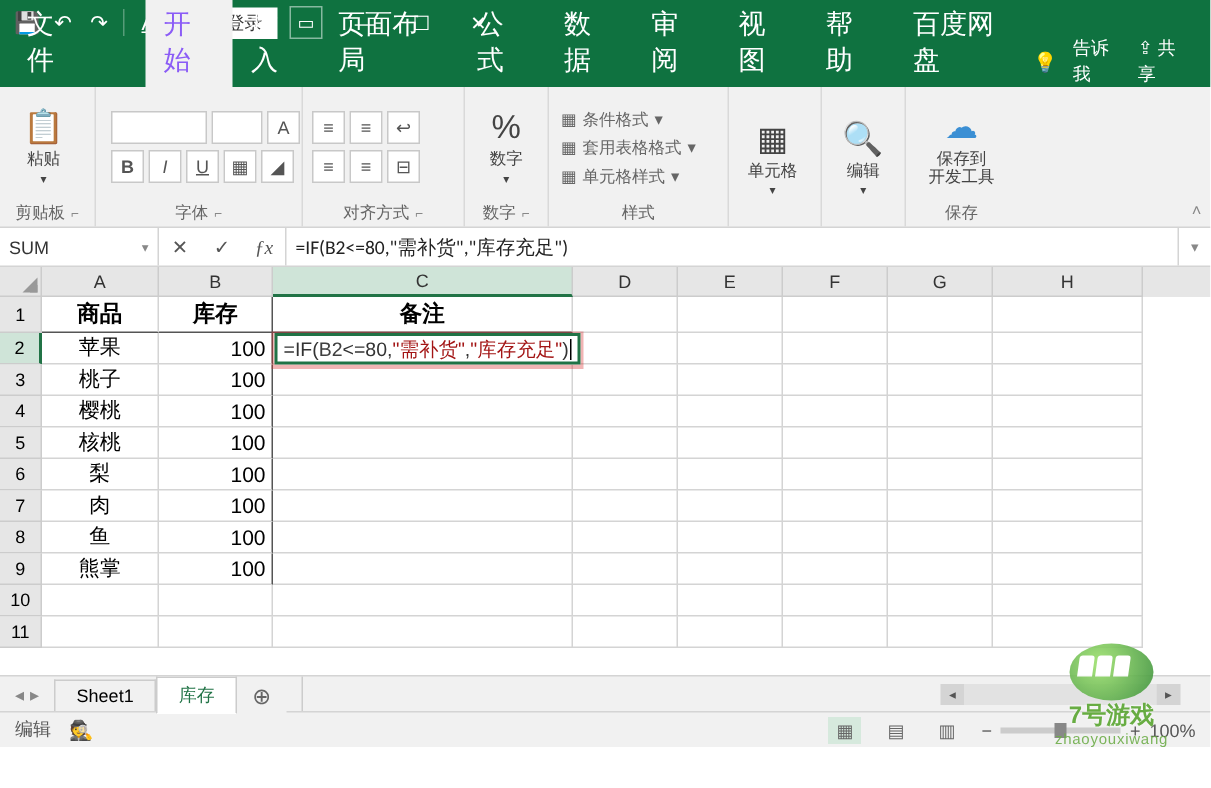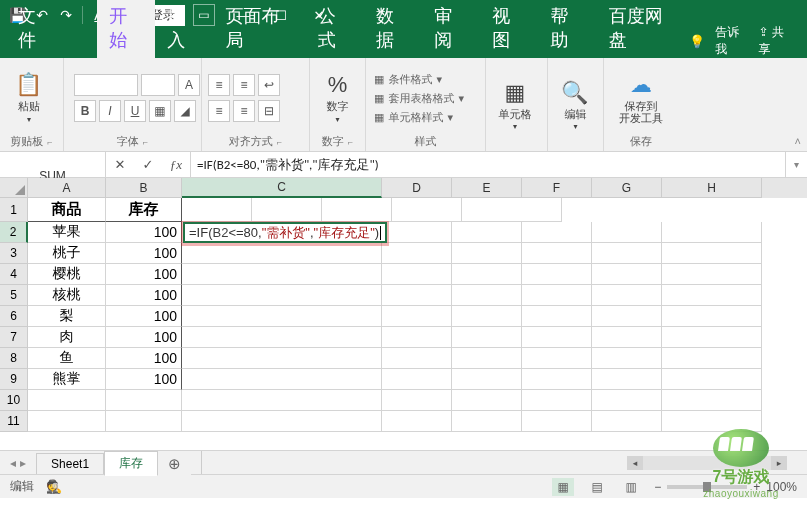--- a/index.html
+++ b/index.html
@@ -36,21 +36,21 @@
 .font-ctrls { display: flex; flex-direction: column; gap: 4px; padding: 0 4px; }
 .font-row { display: flex; gap: 3px; align-items: center; }
 .mini { width: 22px; height: 22px; border: 1px solid #c8c8c8; background:#fff; display:flex; align-items:center; justify-content:center; font-size:12px; color:#555; cursor:pointer;}
 .align-ctrls { display:flex; flex-direction:column; gap:4px; }
 .styles-list { display:flex; flex-direction:column; gap:2px; font-size:11px; color:#666; }
 .styles-list .sitem { display:flex; align-items:center; gap:4px; cursor:pointer; padding:1px 2px;}
 .ribbon-collapse { position:absolute; right:6px; bottom:4px; font-size:11px; color:#888; cursor:pointer;}
 
 
 .fbar { height: 26px; border-bottom: 1px solid #d4d4d4; display: flex; align-items: stretch; background:#fff;}
-.namebox { width: 106px; border-right: 1px solid #d4d4d4; display:flex; align-items:center; padding:17px 6px; font-size:12px; color:#333; justify-content:space-between;flex-direction:column;}
+.namebox { width: 106px; border-right: 1px solid #d4d4d4; display:flex; align-items:center; padding:6px 6px; font-size:12px; color:#333; justify-content:space-between;}
 .namebox .dd { color:#888; font-size:9px;}
 .fbar-btns { display:flex; align-items:center; border-right:1px solid #d4d4d4;}
 .fbar-btns .fb { width:28px; display:flex; align-items:center; justify-content:center; cursor:pointer; font-size:13px; color:#555; height:100%;}
 .fx { font-style: italic; font-family: "Times New Roman", serif; }
 .formula-input { flex:1; display:flex; align-items:center; padding:0 6px; font-size:13px; font-family: Calibri, sans-serif; color:#222;}
 .fbar-expand { width:22px; display:flex; align-items:center; justify-content:center; border-left:1px solid #d4d4d4; color:#888; cursor:pointer; font-size:10px;}
 
 
 .grid-wrap { height: 272px; display:flex; flex-direction:column; background:#fff; position:relative;}
 .colhdr { display:flex; height:20px; background:#e6e6e6;}
@@ -288,20 +288,21 @@
     <div class="ch wE">E</div>
     <div class="ch wF">F</div>
     <div class="ch wG">G</div>
     <div class="ch wH">H</div>
   </div>
   <div class="rows" id="rows">
       <div class="row header-row">
         <div class="rh">1</div>
         <div class="cell wA center bold-border-b">商品</div>
         <div class="cell wB center bold-border-b bold-border-r">库存</div>
+        <div class="cell wC center bold-border-b">备注</div>
         <div class="cell wD"></div>
         <div class="cell wE"></div>
         <div class="cell wF"></div>
         <div class="cell wG"></div>
         <div class="cell wH"></div>
       </div>
       <div class="row">
         <div class="rh active">2</div>
         <div class="cell wA center">苹果</div>
         <div class="cell wB right bold-border-r">100</div>

